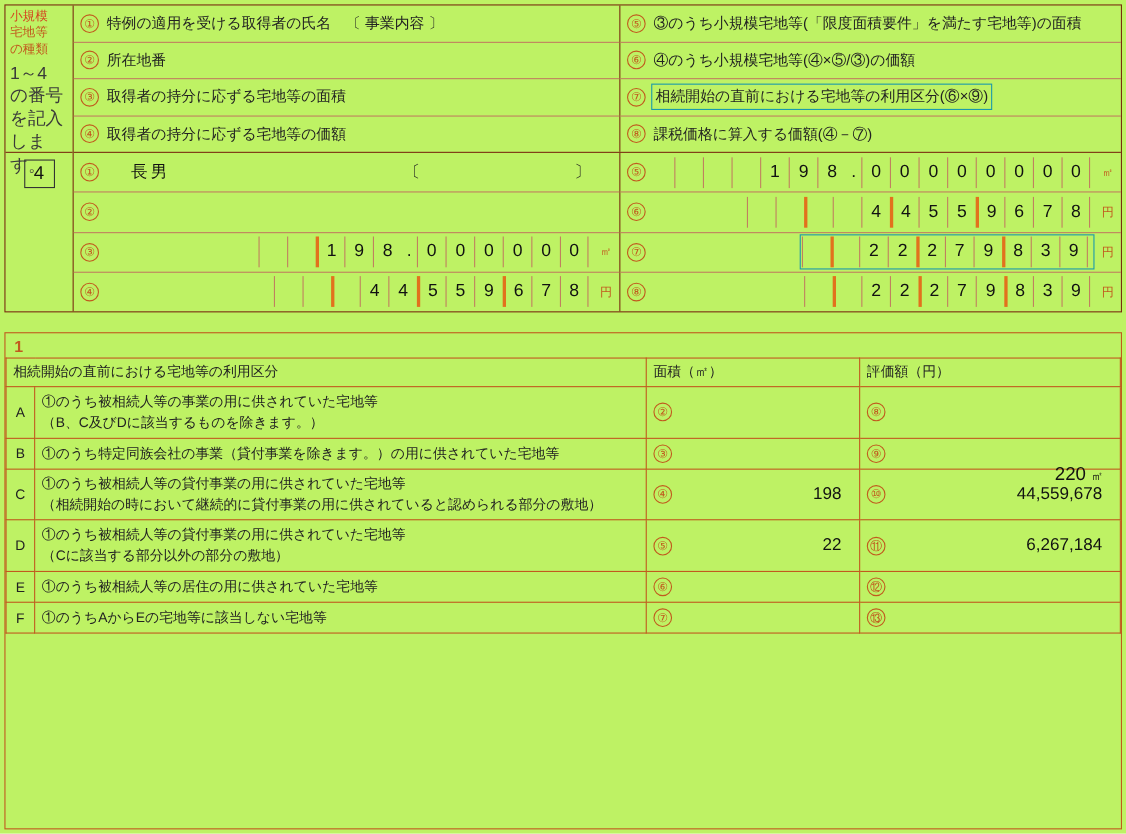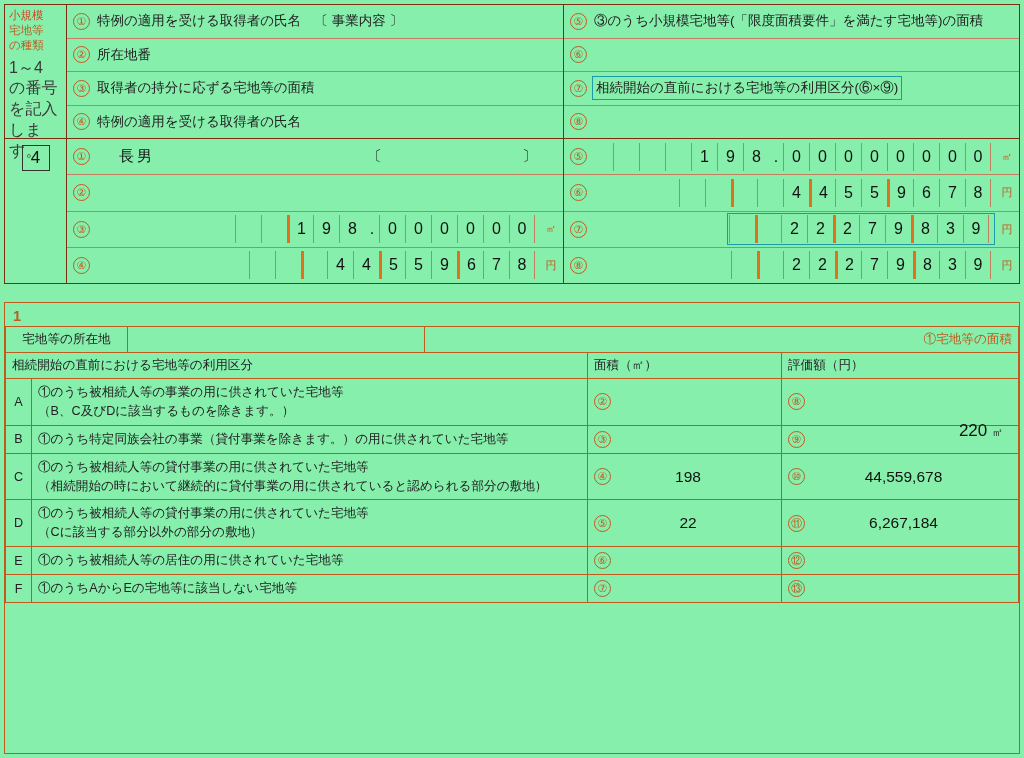--- a/index.html
+++ b/index.html
@@ -5,21 +5,21 @@
   * { box-sizing: border-box; }
   html, body {
     margin: 0; padding: 0;
     background: #ffffff;
     font-family: "Liberation Sans", sans-serif;
   }
   #page {
     position: relative;
     width: 1024px;
     height: 758px;
-    background: #86efac;
+    background: #bef264;
     overflow: hidden;
   }
   
   .top-form {
     position: absolute;
     left: 4px; top: 4px;
     width: 1016px; height: 280px;
     border: 1.5px solid #7a2e10;
     display: flex;
   }
@@ -156,21 +156,21 @@
     vertical-align: middle;
   }
   .c-rowlabel { width: 26px; text-align: center; font-size: 13px; color: #222; }
   .c-desc { width: 556px; line-height: 1.5; }
   .lbl-loc { width: 122px; text-align: center; color: #c15a1e; font-size: 12.6px;}
   .hdr-center { text-align: left; color: #c15a1e; }
   .area-head { text-align: right; padding-right: 14px; }
   .mk { color: #c15a1e; }
   .cellnum { display: flex; align-items: center; }
   .cellnum .circ { margin-right: 0; }
-  .cellnum .v { flex: 1; text-align: center; font-size: 15.5px; color: #111; padding-right: 10px; }
+  .cellnum .v { flex: 1; text-align: right; font-size: 15.5px; color: #111; padding-right: 10px; }
 </style>
 </head>
 <body>
 
 <div id="page">
 
   <div class="top-form">
 
     <div class="tf-left">
       <div class="tf-left-top">
@@ -198,37 +198,39 @@
           <div class="hrow">
             <span class="circ">②</span>
             <span class="txt">所在地番</span>
           </div>
           <div class="hrow">
             <span class="circ">③</span>
             <span class="txt">取得者の持分に応ずる宅地等の面積</span>
           </div>
           <div class="hrow">
             <span class="circ">④</span>
-            <span class="txt">特例の適用を受ける取得者の氏名</span>
+            <span class="txt">取得者の持分に応ずる宅地等の価額</span>
           </div>
         </div>
         <div class="colB">
           <div class="hrow">
             <span class="circ">⑤</span>
             <span class="txt">③のうち小規模宅地等(「限度面積要件」を満たす宅地等)の面積</span>
           </div>
           <div class="hrow">
             <span class="circ">⑥</span>
+            <span class="txt">④のうち小規模宅地等(④×⑤/③)の価額</span>
           </div>
           <div class="hrow">
             <span class="circ">⑦</span>
             <span class="txt hl-box">相続開始の直前における宅地等の利用区分(⑥×⑨)</span>
           </div>
           <div class="hrow">
             <span class="circ">⑧</span>
+            <span class="txt">課税価格に算入する価額(④－⑦)</span>
           </div>
         </div>
       </div>
 
       <div class="tf-body">
         <div class="colA">
 
           <div class="drow">
             <span class="circ">①</span>
             <span class="name-val">長男</span>
@@ -371,31 +373,20 @@
         </div>
       </div>
     </div>
   </div>
 
   <div class="bottom">
     <div class="bt-title">
       <span class="num">1</span>
     </div>
 
-    <table class="grid">
-      <tbody>
-          <tr>
-        <td class="lbl-loc" colspan="2">宅地等の所在地</td>
-        <td></td>
-        <td class="area-head" colspan="2">
-          <span class="mk">①</span><span class="mk">宅地等の面積</span>
-        </td>
-      </tr>
-    </tbody>
-      </table>
 
     <table class="grid" style="margin-top:-1px">
       <colgroup>
         <col style="width:26px">
         <col style="width:556px">
         <col style="width:194px">
         <col>
       </colgroup>
       <tbody>
           <tr>

